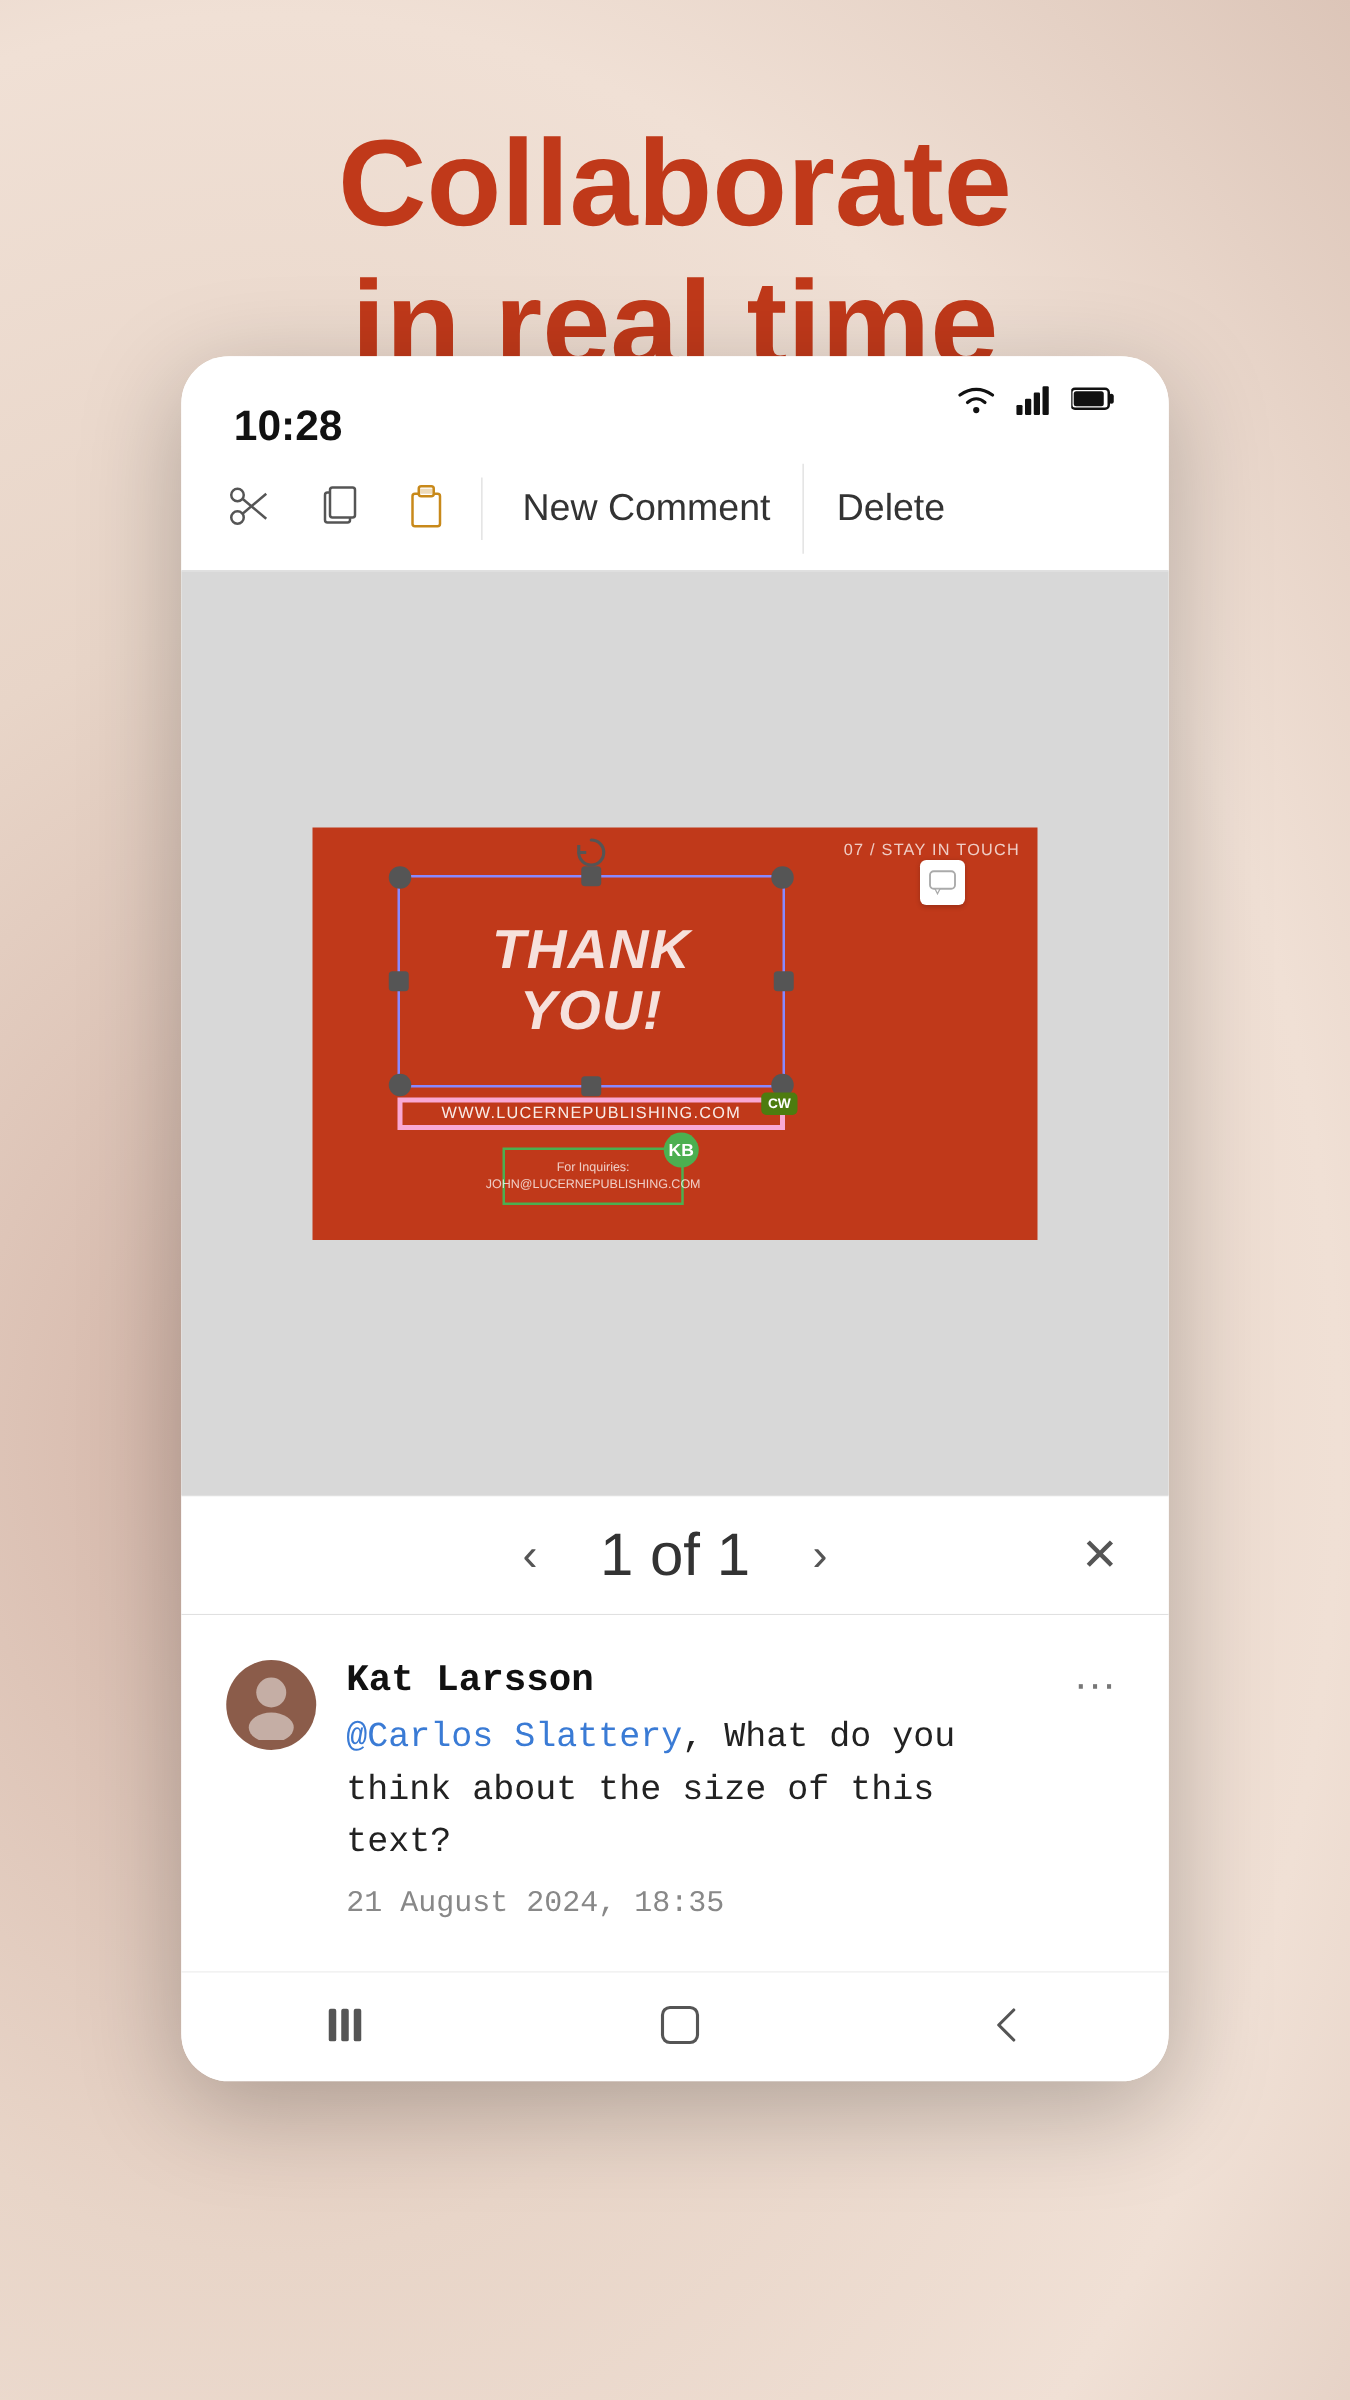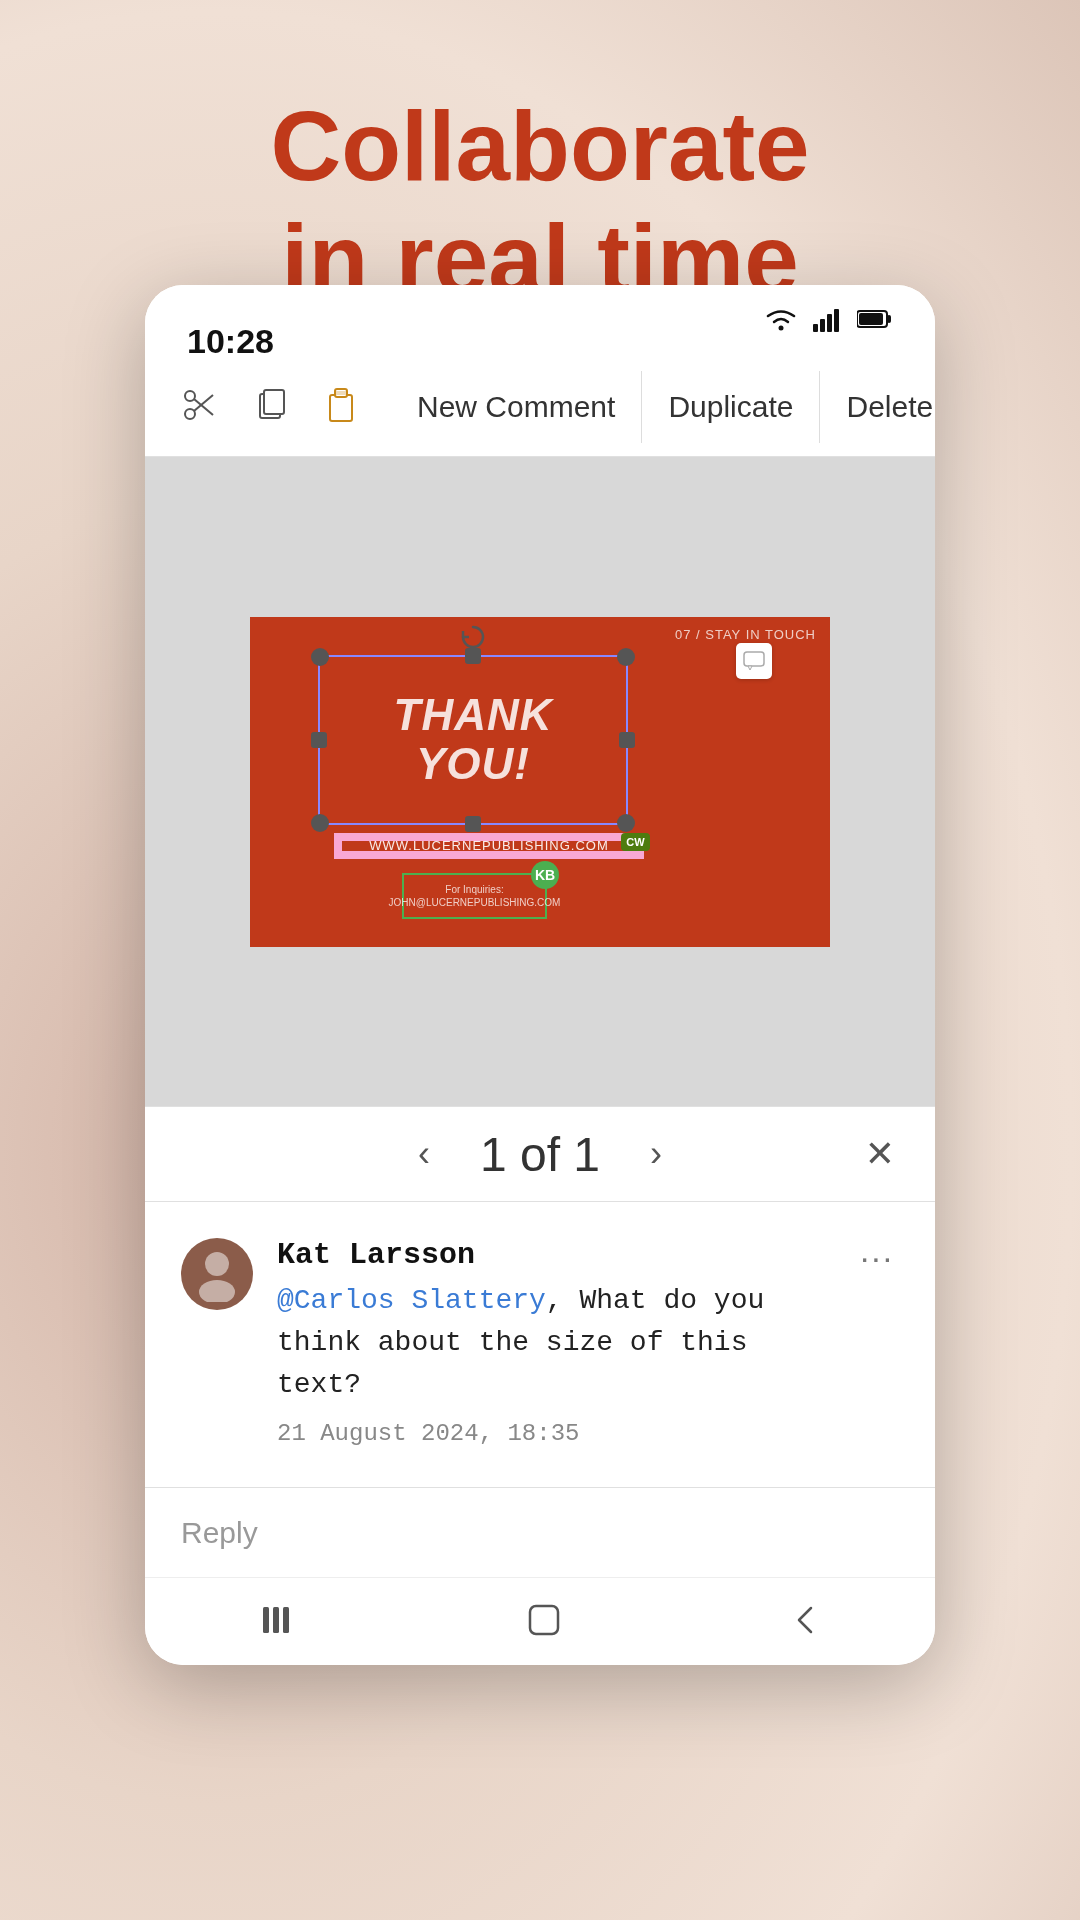--- a/index.html
+++ b/index.html
@@ -230,26 +230,25 @@
       box-shadow: 0 1px 4px rgba(0,0,0,0.2);
     }
 
     
     .url-box {
       position: absolute;
       top: 216px;
       left: 68px;
       width: 310px;
       height: 26px;
-      border: 8px solid #f9a8d4;
+      border: 4px solid #f9a8d4;
       background: transparent;
       display: flex;
-      align-items: center;
-      justify-content: center;
-      margin-left: 16px;
+      align-items: flex-start;
+      justify-content: center;
     }
 
     .url-text {
       font-size: 13px;
       color: rgba(255,255,255,0.9);
       letter-spacing: 1px;
       font-weight: 500;
     }
 
     .cw-badge {
@@ -514,21 +513,20 @@
       <span>
         <svg width="34" height="36" viewBox="0 0 34 36" fill="none">
           <rect x="4" y="8" width="22" height="26" rx="2" stroke="#c8891a" stroke-width="2" fill="none"></rect>
           <rect x="9" y="2" width="12" height="8" rx="2" stroke="#c8891a" stroke-width="2" fill="#fff"></rect>
           <rect x="9" y="4" width="12" height="4" rx="1" fill="#c8891a" opacity="0.3"></rect>
         </svg>
       </span>
     </button>
     <div class="toolbar-divider"></div>
     <button class="toolbar-text-btn">New Comment</button>
-    <button class="toolbar-text-btn">Duplicate</button>
     <button class="toolbar-text-btn">Delete</button>
   </div>
 
   <div class="canvas-area">
     <div class="slide-container">
       <span class="slide-tag">07 / STAY IN TOUCH</span>
 
       <div class="comment-badge">
         <svg width="22" height="20" viewBox="0 0 22 20" fill="none">
           <rect x="1" y="1" width="20" height="14" rx="3" stroke="#aaa" stroke-width="1.5" fill="white"></rect>
@@ -594,23 +592,20 @@
         <div class="comment-author">Kat Larsson</div>
         <div class="comment-text">
           <span class="mention">@Carlos Slattery</span><span>, What do you think about the size of this text?</span>
         </div>
         <div class="comment-timestamp">21 August 2024, 18:35</div>
       </div>
       <button class="comment-options">···</button>
     </div>
   </div>
 
-  <div class="reply-bar">
-    <span class="reply-text">Reply</span>
-  </div>
 
   <div class="bottom-nav">
     <button class="nav-btn">
       <span>
         <svg width="52" height="38" viewBox="0 0 52 38" fill="none">
           <rect x="10" y="6" width="6" height="26" rx="1.5" fill="#555"></rect>
           <rect x="20" y="6" width="6" height="26" rx="1.5" fill="#555"></rect>
           <rect x="30" y="6" width="6" height="26" rx="1.5" fill="#555"></rect>
         </svg>
       </span>

